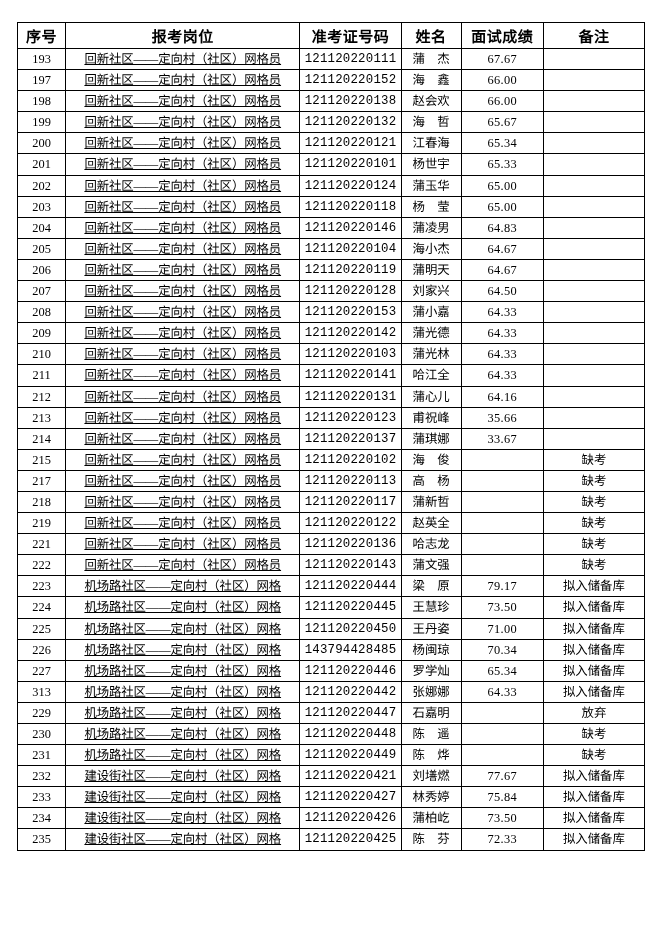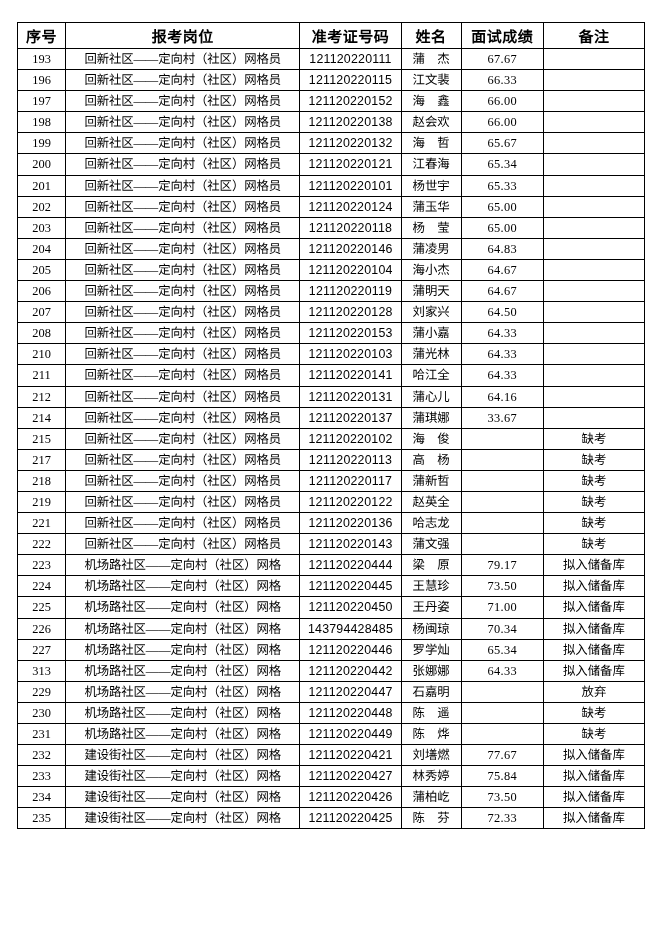--- a/index.html
+++ b/index.html
@@ -50,22 +50,22 @@
   }
   
   col.c-seq   { width: 48px; }
   col.c-post  { width: 234px; }
   col.c-admit { width: 101px; }
   col.c-name  { width: 60px; }
   col.c-score { width: 82px; }
   col.c-note  { width: 101px; }
 
   td.seq   { font-size: 12.2px; }
-  td.post  { font-size: 12.4px; letter-spacing: -0.1px; }
-  td.admit { font-size: 12.2px; font-family: Liberation Sans, sans-serif; letter-spacing: 0.2px; }
+  td.post  { font-size: 12.4px; letter-spacing: -0.1px; text-decoration: underline; }
+  td.admit { font-size: 12.2px; font-family: Liberation Mono, monospace; letter-spacing: 0.2px; }
   td.name  { font-size: 12.6px; }
   td.score { font-size: 12.4px; letter-spacing: 0.3px; }
   td.note  { font-size: 12.4px; }
 </style>
 </head>
 <body>
 
 <div class="page">
 
   <table class="results">
@@ -90,28 +90,20 @@
     <tbody id="results-body">
         <tr>
           <td class="seq">193</td>
           <td class="post">回新社区——定向村（社区）网格员</td>
           <td class="admit">121120220111</td>
           <td class="name">蒲　杰</td>
           <td class="score">67.67</td>
           <td class="note"></td>
         </tr>
         <tr>
-          <td class="seq">196</td>
-          <td class="post">回新社区——定向村（社区）网格员</td>
-          <td class="admit">121120220115</td>
-          <td class="name">江文裴</td>
-          <td class="score">66.33</td>
-          <td class="note"></td>
-        </tr>
-        <tr>
           <td class="seq">197</td>
           <td class="post">回新社区——定向村（社区）网格员</td>
           <td class="admit">121120220152</td>
           <td class="name">海　鑫</td>
           <td class="score">66.00</td>
           <td class="note"></td>
         </tr>
         <tr>
           <td class="seq">198</td>
           <td class="post">回新社区——定向村（社区）网格员</td>
@@ -194,20 +186,28 @@
         </tr>
         <tr>
           <td class="seq">208</td>
           <td class="post">回新社区——定向村（社区）网格员</td>
           <td class="admit">121120220153</td>
           <td class="name">蒲小嘉</td>
           <td class="score">64.33</td>
           <td class="note"></td>
         </tr>
         <tr>
+          <td class="seq">209</td>
+          <td class="post">回新社区——定向村（社区）网格员</td>
+          <td class="admit">121120220142</td>
+          <td class="name">蒲光德</td>
+          <td class="score">64.33</td>
+          <td class="note"></td>
+        </tr>
+        <tr>
           <td class="seq">210</td>
           <td class="post">回新社区——定向村（社区）网格员</td>
           <td class="admit">121120220103</td>
           <td class="name">蒲光林</td>
           <td class="score">64.33</td>
           <td class="note"></td>
         </tr>
         <tr>
           <td class="seq">211</td>
           <td class="post">回新社区——定向村（社区）网格员</td>
@@ -215,20 +215,28 @@
           <td class="name">哈江全</td>
           <td class="score">64.33</td>
           <td class="note"></td>
         </tr>
         <tr>
           <td class="seq">212</td>
           <td class="post">回新社区——定向村（社区）网格员</td>
           <td class="admit">121120220131</td>
           <td class="name">蒲心儿</td>
           <td class="score">64.16</td>
+          <td class="note"></td>
+        </tr>
+        <tr>
+          <td class="seq">213</td>
+          <td class="post">回新社区——定向村（社区）网格员</td>
+          <td class="admit">121120220123</td>
+          <td class="name">甫祝峰</td>
+          <td class="score">35.66</td>
           <td class="note"></td>
         </tr>
         <tr>
           <td class="seq">214</td>
           <td class="post">回新社区——定向村（社区）网格员</td>
           <td class="admit">121120220137</td>
           <td class="name">蒲琪娜</td>
           <td class="score">33.67</td>
           <td class="note"></td>
         </tr>

